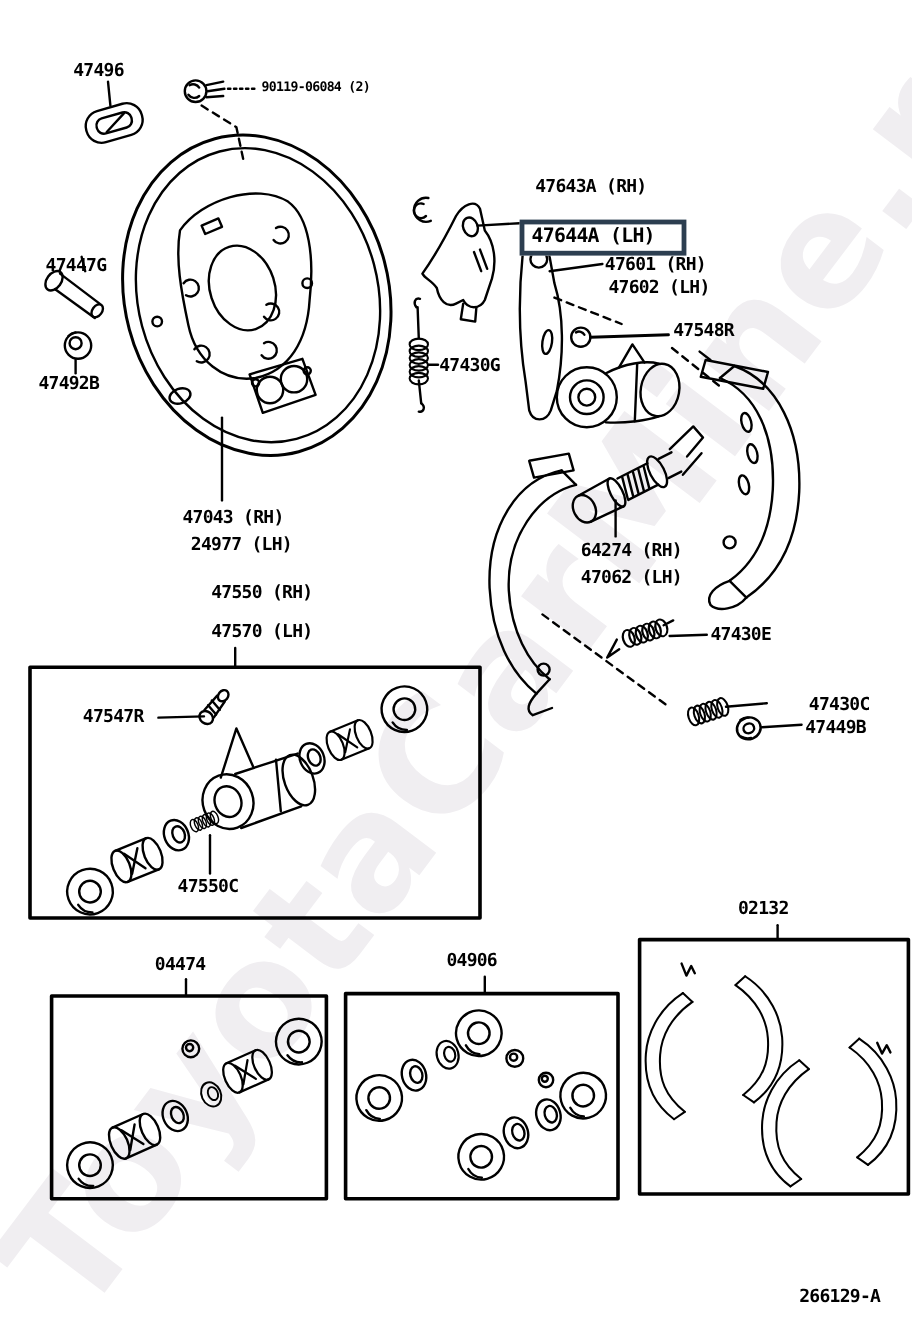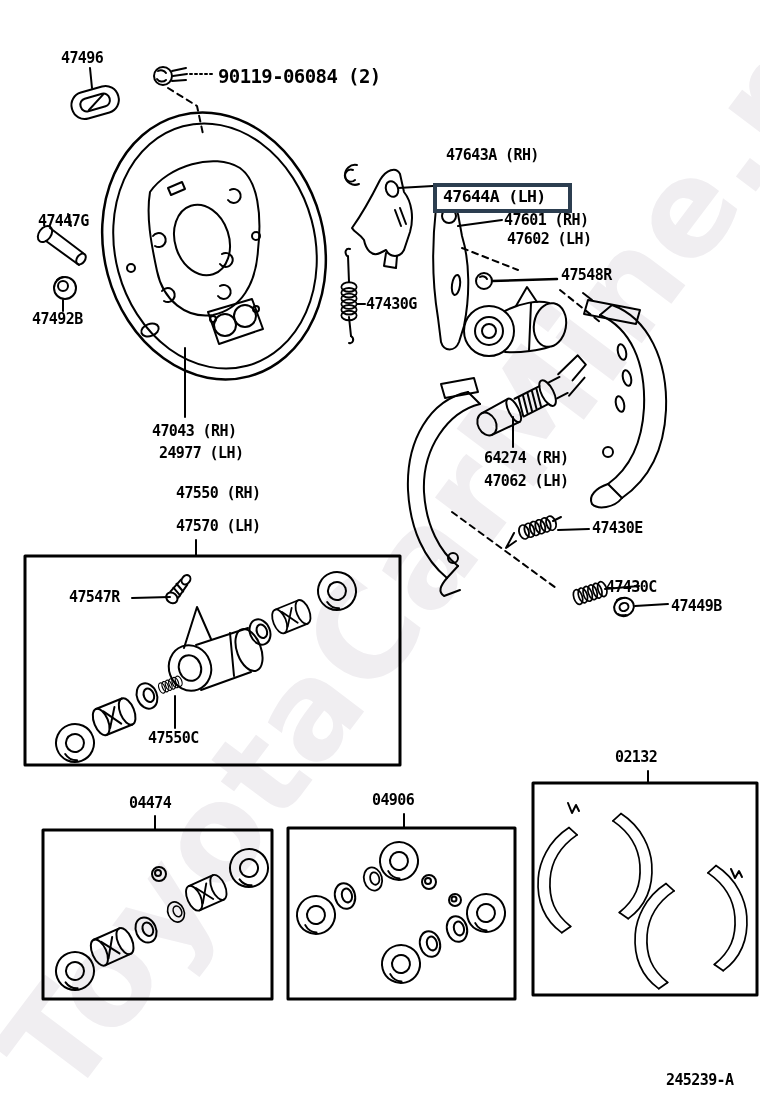--- a/index.html
+++ b/index.html
@@ -5,21 +5,21 @@
   html,body{margin:0;padding:0;background:#fff;}
   .stage{position:relative;width:760px;height:1112px;background:#ffffff;overflow:hidden;
          font-family:"DejaVu Sans Mono",monospace;}
   .watermark{position:absolute;left:-30px;top:1030px;transform-origin:0 0;
              transform:rotate(-53deg);font-size:132px;font-weight:700;
              color:#f0eef1;white-space:nowrap;letter-spacing:2px;z-index:0;
              font-family:"DejaVu Sans",sans-serif;user-select:none;}
   svg.art{position:absolute;left:0;top:0;z-index:1;}
   .lbl{position:absolute;z-index:2;font-weight:700;font-size:15px;line-height:1;
        letter-spacing:-0.6px;color:#000;white-space:nowrap;}
-  .lbl.sm{font-size:19px;}
+  .lbl.sm{font-size:11px;}
   .hl{position:absolute;left:433px;top:183px;width:139px;height:30px;z-index:3;
       border:4px solid #2c3e50;background:#fff;box-sizing:border-box;
       display:flex;align-items:flex-start;padding-left:6px;}
   .hl .lbl-in{font-weight:700;font-size:16.5px;letter-spacing:-0.6px;color:#000;white-space:nowrap;}
 </style>
 </head>
 <body>
 
 <div class="stage">
 
@@ -303,28 +303,28 @@
   <div class="lbl" style="left:152px;top:424px">47043 (RH)</div>
   <div class="lbl" style="left:159px;top:446px">24977 (LH)</div>
   <div class="lbl" style="left:446px;top:148px">47643A (RH)</div>
   <div class="lbl" style="left:504px;top:213px">47601 (RH)</div>
   <div class="lbl" style="left:507px;top:232px">47602 (LH)</div>
   <div class="lbl" style="left:561px;top:268px">47548R</div>
   <div class="lbl" style="left:366px;top:297px">47430G</div>
   <div class="lbl" style="left:484px;top:451px">64274 (RH)</div>
   <div class="lbl" style="left:484px;top:474px">47062 (LH)</div>
   <div class="lbl" style="left:592px;top:521px">47430E</div>
-  <div class="lbl" style="left:606px;top:580px">47430C</div>
+  <div class="lbl" style="left:674px;top:580px">47430C</div>
   <div class="lbl" style="left:671px;top:599px">47449B</div>
   <div class="lbl" style="left:176px;top:486px">47550 (RH)</div>
   <div class="lbl" style="left:176px;top:519px">47570 (LH)</div>
   <div class="lbl" style="left:69px;top:590px">47547R</div>
   <div class="lbl" style="left:148px;top:731px">47550C</div>
   <div class="lbl" style="left:129px;top:796px">04474</div>
   <div class="lbl" style="left:372px;top:793px">04906</div>
   <div class="lbl" style="left:615px;top:750px">02132</div>
-  <div class="lbl" style="left:666px;top:1073px">245239-A</div>
+  <div class="lbl" style="left:666px;top:1073px">266129-A</div>
 
   <div class="hl">
     <span class="lbl-in">47644A (LH)</span>
   </div>
 
 </div>
 
 </body></html>

